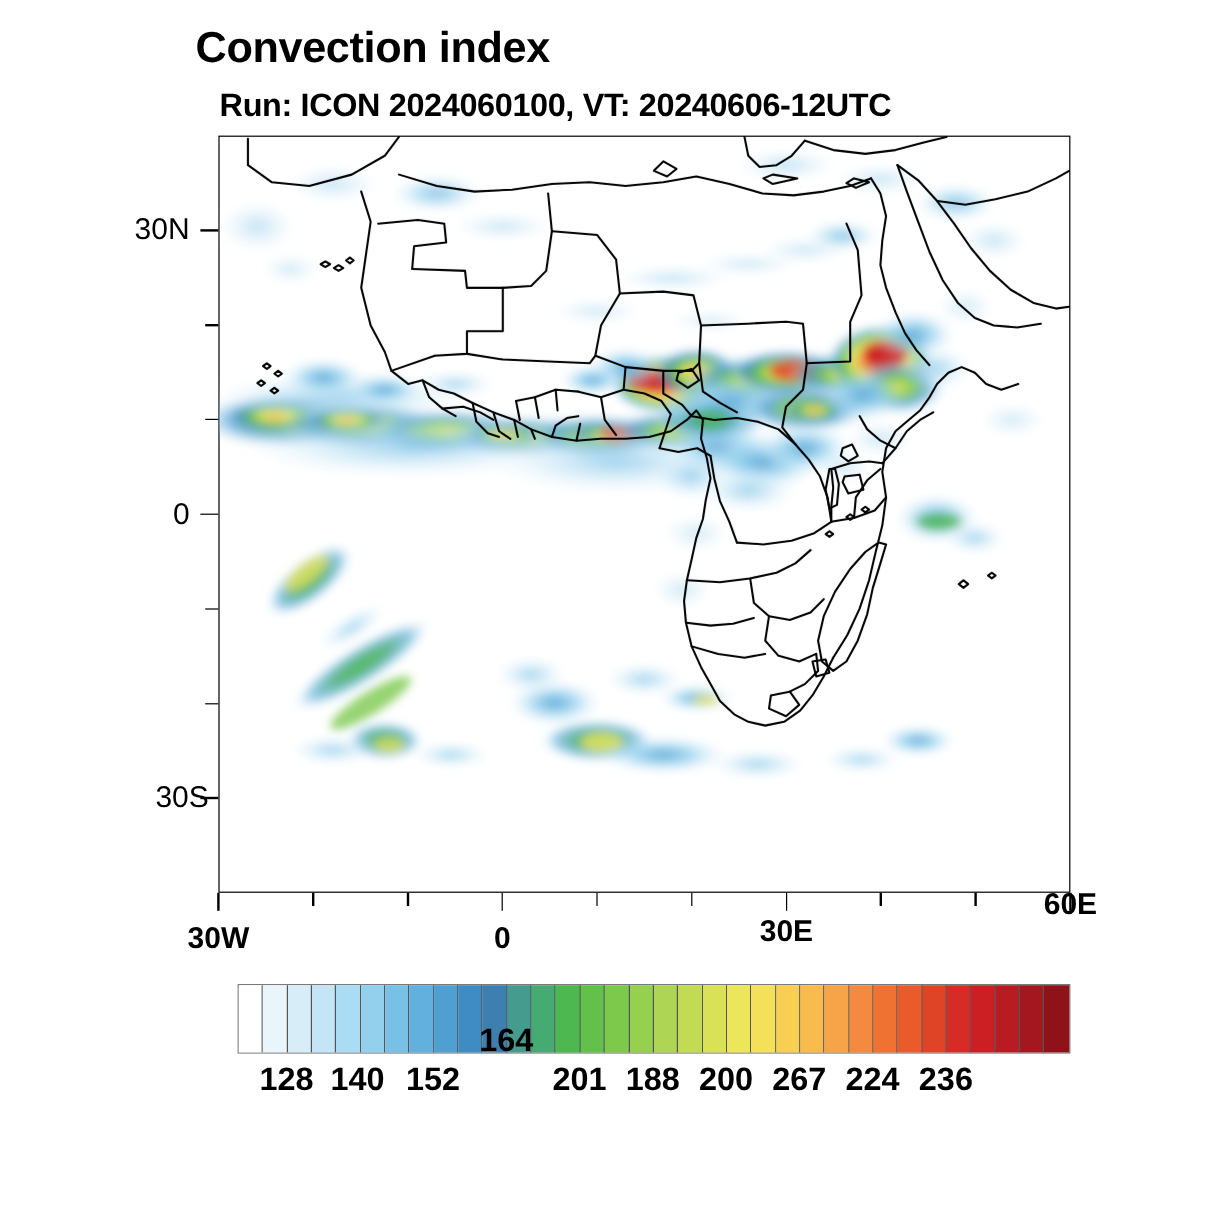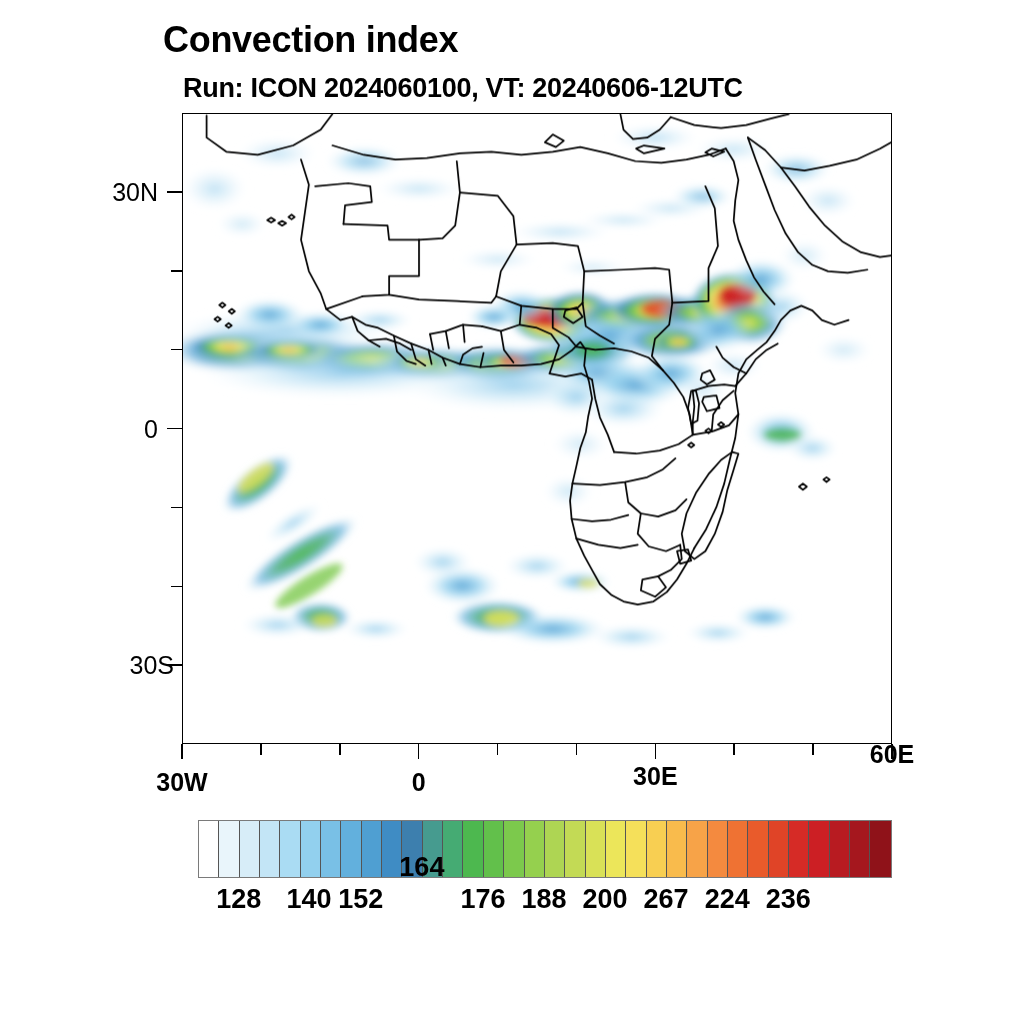--- a/index.html
+++ b/index.html
@@ -398,24 +398,24 @@
       <div class="cell" style="width: 20.3529px; background: rgb(233, 91, 43);"></div>
       <div class="cell" style="width: 20.3529px; background: rgb(224, 68, 39);"></div>
       <div class="cell" style="width: 20.3529px; background: rgb(214, 43, 38);"></div>
       <div class="cell" style="width: 20.3529px; background: rgb(204, 31, 36);"></div>
       <div class="cell" style="width: 20.3529px; background: rgb(184, 27, 33);"></div>
       <div class="cell" style="width: 20.3529px; background: rgb(165, 23, 30);"></div>
       <div class="cell" style="width: 20.3529px; background: rgb(143, 18, 25);"></div>
     </div>
   <div id="cbarlabels">
       <div class="cblab" style="left: 238.706px; top: 884px;">128</div>
-      <div class="cblab" style="left: 309px; top: 884px;">140</div>
+      <div class="cblab" style="left: 298px; top: 884px;">140</div>
       <div class="cblab" style="left: 360.824px; top: 884px;">152</div>
       <div class="cblab" style="left: 421.882px; top: 852px;">164</div>
-      <div class="cblab" style="left: 482.941px; top: 884px;">176</div>
+      <div class="cblab" style="left: 482.941px; top: 884px;">201</div>
       <div class="cblab" style="left: 544px; top: 884px;">188</div>
       <div class="cblab" style="left: 605.059px; top: 884px;">200</div>
       <div class="cblab" style="left: 666.118px; top: 884px;">267</div>
       <div class="cblab" style="left: 727.176px; top: 884px;">224</div>
       <div class="cblab" style="left: 788.235px; top: 884px;">236</div>
     </div>
 
 </div>
 
 </body></html>

